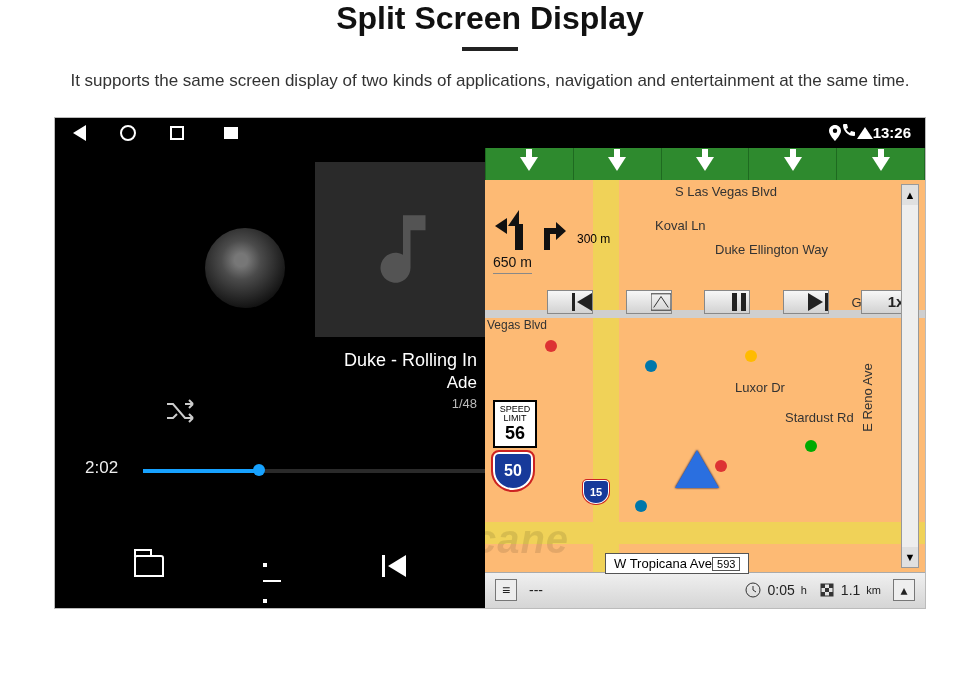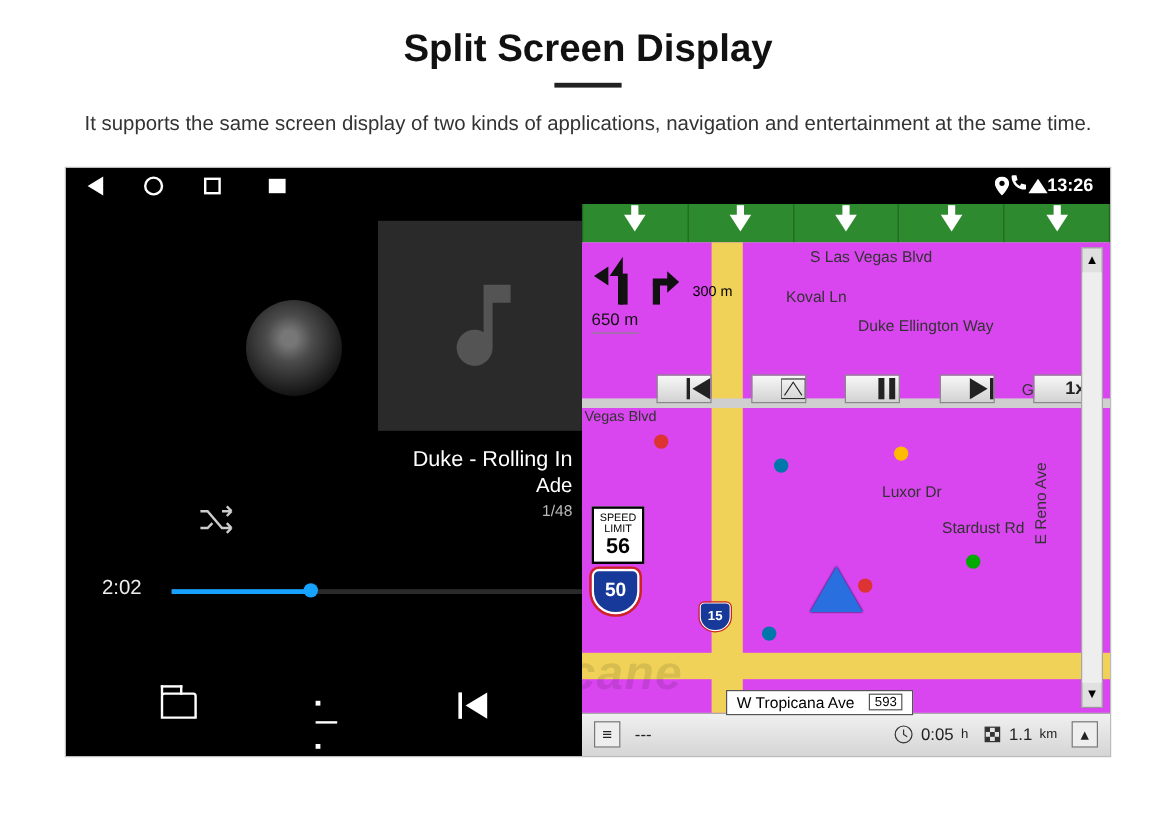--- a/index.html
+++ b/index.html
@@ -1,17 +1,17 @@
 <!DOCTYPE html>
 <html><head>
 <meta charset="utf-8">
 <style>
   * { box-sizing: border-box; margin: 0; padding: 0; }
   body { width: 980px; height: 696px; background: #fff; font-family: Arial, Helvetica, sans-serif; overflow: hidden; }
-  .title-wrap { text-align: center; padding-top: 22px; }
+  .title-wrap { text-align: center; }
   .title { font-size: 32px; font-weight: 700; color: #111; display: inline-block; }
   .title-underline { width: 56px; height: 4px; background: #222; margin: 10px auto 0; }
   .subtitle { font-size: 17px; color: #333; text-align: center; margin: 18px auto 0; max-width: 860px; line-height: 1.45; }
   .screen { width: 870px; height: 490px; margin: 24px auto 0; background: #000; position: relative; box-shadow: 0 0 0 1px #bbb; }
   
   .statusbar { height: 30px; background: #000; color: #fff; display: flex; align-items: center; font-size: 15px; }
   .nav-icons { display: flex; gap: 34px; padding-left: 18px; align-items: center; }
   .nav-icons svg, .nav-icons .sq { fill: #fff; stroke: #fff; }
   .tri { width: 0; height: 0; border-top: 8px solid transparent; border-bottom: 8px solid transparent; border-right: 13px solid #fff; }
   .circ { width: 16px; height: 16px; border: 2px solid #fff; border-radius: 50%; }
@@ -49,40 +49,40 @@
   .listicon .d { width: 4px; height: 4px; background: #fff; display: inline-block; margin-right: 6px; position: relative; top: -3px; }
   .prevtrk { width: 0; height: 0; border-top: 11px solid transparent; border-bottom: 11px solid transparent; border-right: 18px solid #fff; position: relative; }
   .prevtrk:before { content: ""; position: absolute; left: -6px; top: -11px; width: 3px; height: 22px; background: #fff; }
 
   
   .lanebar { height: 32px; background: #2e8a2e; display: flex; }
   .lane { flex: 1; display: flex; align-items: center; justify-content: center; border-right: 1px solid #1e6a20; }
   .lane:first-child { border-left: 1px solid #1e6a20; }
   .lane .arrow-down { width: 0; height: 0; border-left: 9px solid transparent; border-right: 9px solid transparent; border-top: 14px solid #fff; position: relative; }
   .lane .arrow-down:before { content: ""; position: absolute; left: -3px; top: -22px; width: 6px; height: 12px; background: #fff; }
-  .maparea { position: relative; height: calc(100% - 32px - 36px); background: #d946ef; text-decoration: underline; }
+  .maparea { position: relative; height: calc(100% - 32px - 36px); background: #fdba74; text-decoration: underline; }
   .maparea .road-v { position: absolute; left: 108px; top: 0; width: 26px; height: 100%; background: #f0d258; }
   .maparea .road-h { position: absolute; left: 0; right: 0; bottom: 28px; height: 22px; background: #f0d258; }
   .maparea .road-g1 { position: absolute; left: 0; top: 130px; right: 0; height: 8px; background: #cfcfcf; }
   .maparea .lbl { position: absolute; font-size: 13px; color: #333; }
-  .nav-instr { position: absolute; left: 8px; top: 10px; width: 120px; }
+  .nav-instr { position: absolute; left: 8px; top: 28px; width: 120px; }
   .nav-instr .turns { display: flex; gap: 10px; align-items: flex-end; }
   .turn-l, .turn-r { color: #111; }
   .turn-l svg, .turn-r svg { display: block; }
   .distline { font-size: 14px; color: #111; margin-top: 4px; border-bottom: 1px solid #888; padding-bottom: 3px; display: inline-block; }
   .speedlimit { position: absolute; left: 8px; top: 220px; width: 44px; background: #fff; border: 2px solid #000; text-align: center; font-size: 9px; padding: 3px 0 4px; line-height: 1.05; }
   .speedlimit .num { font-size: 18px; font-weight: 700; }
   .shield { position: absolute; left: 8px; top: 272px; width: 40px; height: 38px; background: #173a9a; border-radius: 6px 6px 50% 50%; border: 2px solid #fff; outline: 2px solid #c22; color: #fff; display: flex; align-items: center; justify-content: center; font-weight: 700; font-size: 16px; }
   .shieldsm { position: absolute; left: 98px; top: 300px; width: 26px; height: 24px; background: #173a9a; border-radius: 4px 4px 50% 50%; border: 1px solid #fff; outline: 1px solid #c22; color: #fff; display: flex; align-items: center; justify-content: center; font-weight: 700; font-size: 11px; }
   .mapctrl { position: absolute; top: 110px; left: 62px; right: 18px; display: flex; justify-content: space-between; gap: 16px; }
   .mapbtn { width: 46px; height: 24px; background: linear-gradient(#f7f7f7,#d2d2d2); border: 1px solid #888; display: flex; align-items: center; justify-content: center; font-size: 15px; font-weight: 600; color: #222; padding-left: 24px; }
   .mapbtn svg { display: block; }
   .cursor { position: absolute; left: 190px; top: 270px; }
   .cursor .tri2 { width: 0; height: 0; border-left: 22px solid transparent; border-right: 22px solid transparent; border-bottom: 38px solid #2a6fe0; filter: drop-shadow(0 0 1px #003); }
-  .streetsign { position: absolute; left: 120px; bottom: -2px; background: #fff; border: 1px solid #555; font-size: 13px; padding: 2px 8px; display: flex; gap: 12px; align-items: flex-start; }
+  .streetsign { position: absolute; left: 120px; bottom: -2px; background: #fff; border: 1px solid #555; font-size: 13px; padding: 2px 8px; display: flex; gap: 0; align-items: flex-end; }
   .streetsign .num { border: 1px solid #555; padding: 0 4px; font-size: 11px; }
   .mapscroll { position: absolute; right: 6px; top: 4px; bottom: 4px; width: 18px; background: #e0e0e0; border: 1px solid #999; display: flex; flex-direction: column; }
   .mapscroll .a { height: 20px; display: flex; align-items: center; justify-content: center; font-size: 11px; }
   .mapscroll .trk { flex: 1; background: #eee; }
   .chip { width: 12px; height: 12px; border-radius: 50%; display: inline-block; }
   .chip.r { background: #d33; }
   .chip.b { background: #07a; }
   .chip.y { background: #fb0; }
   .chip.g { background: #0a0; }
 

